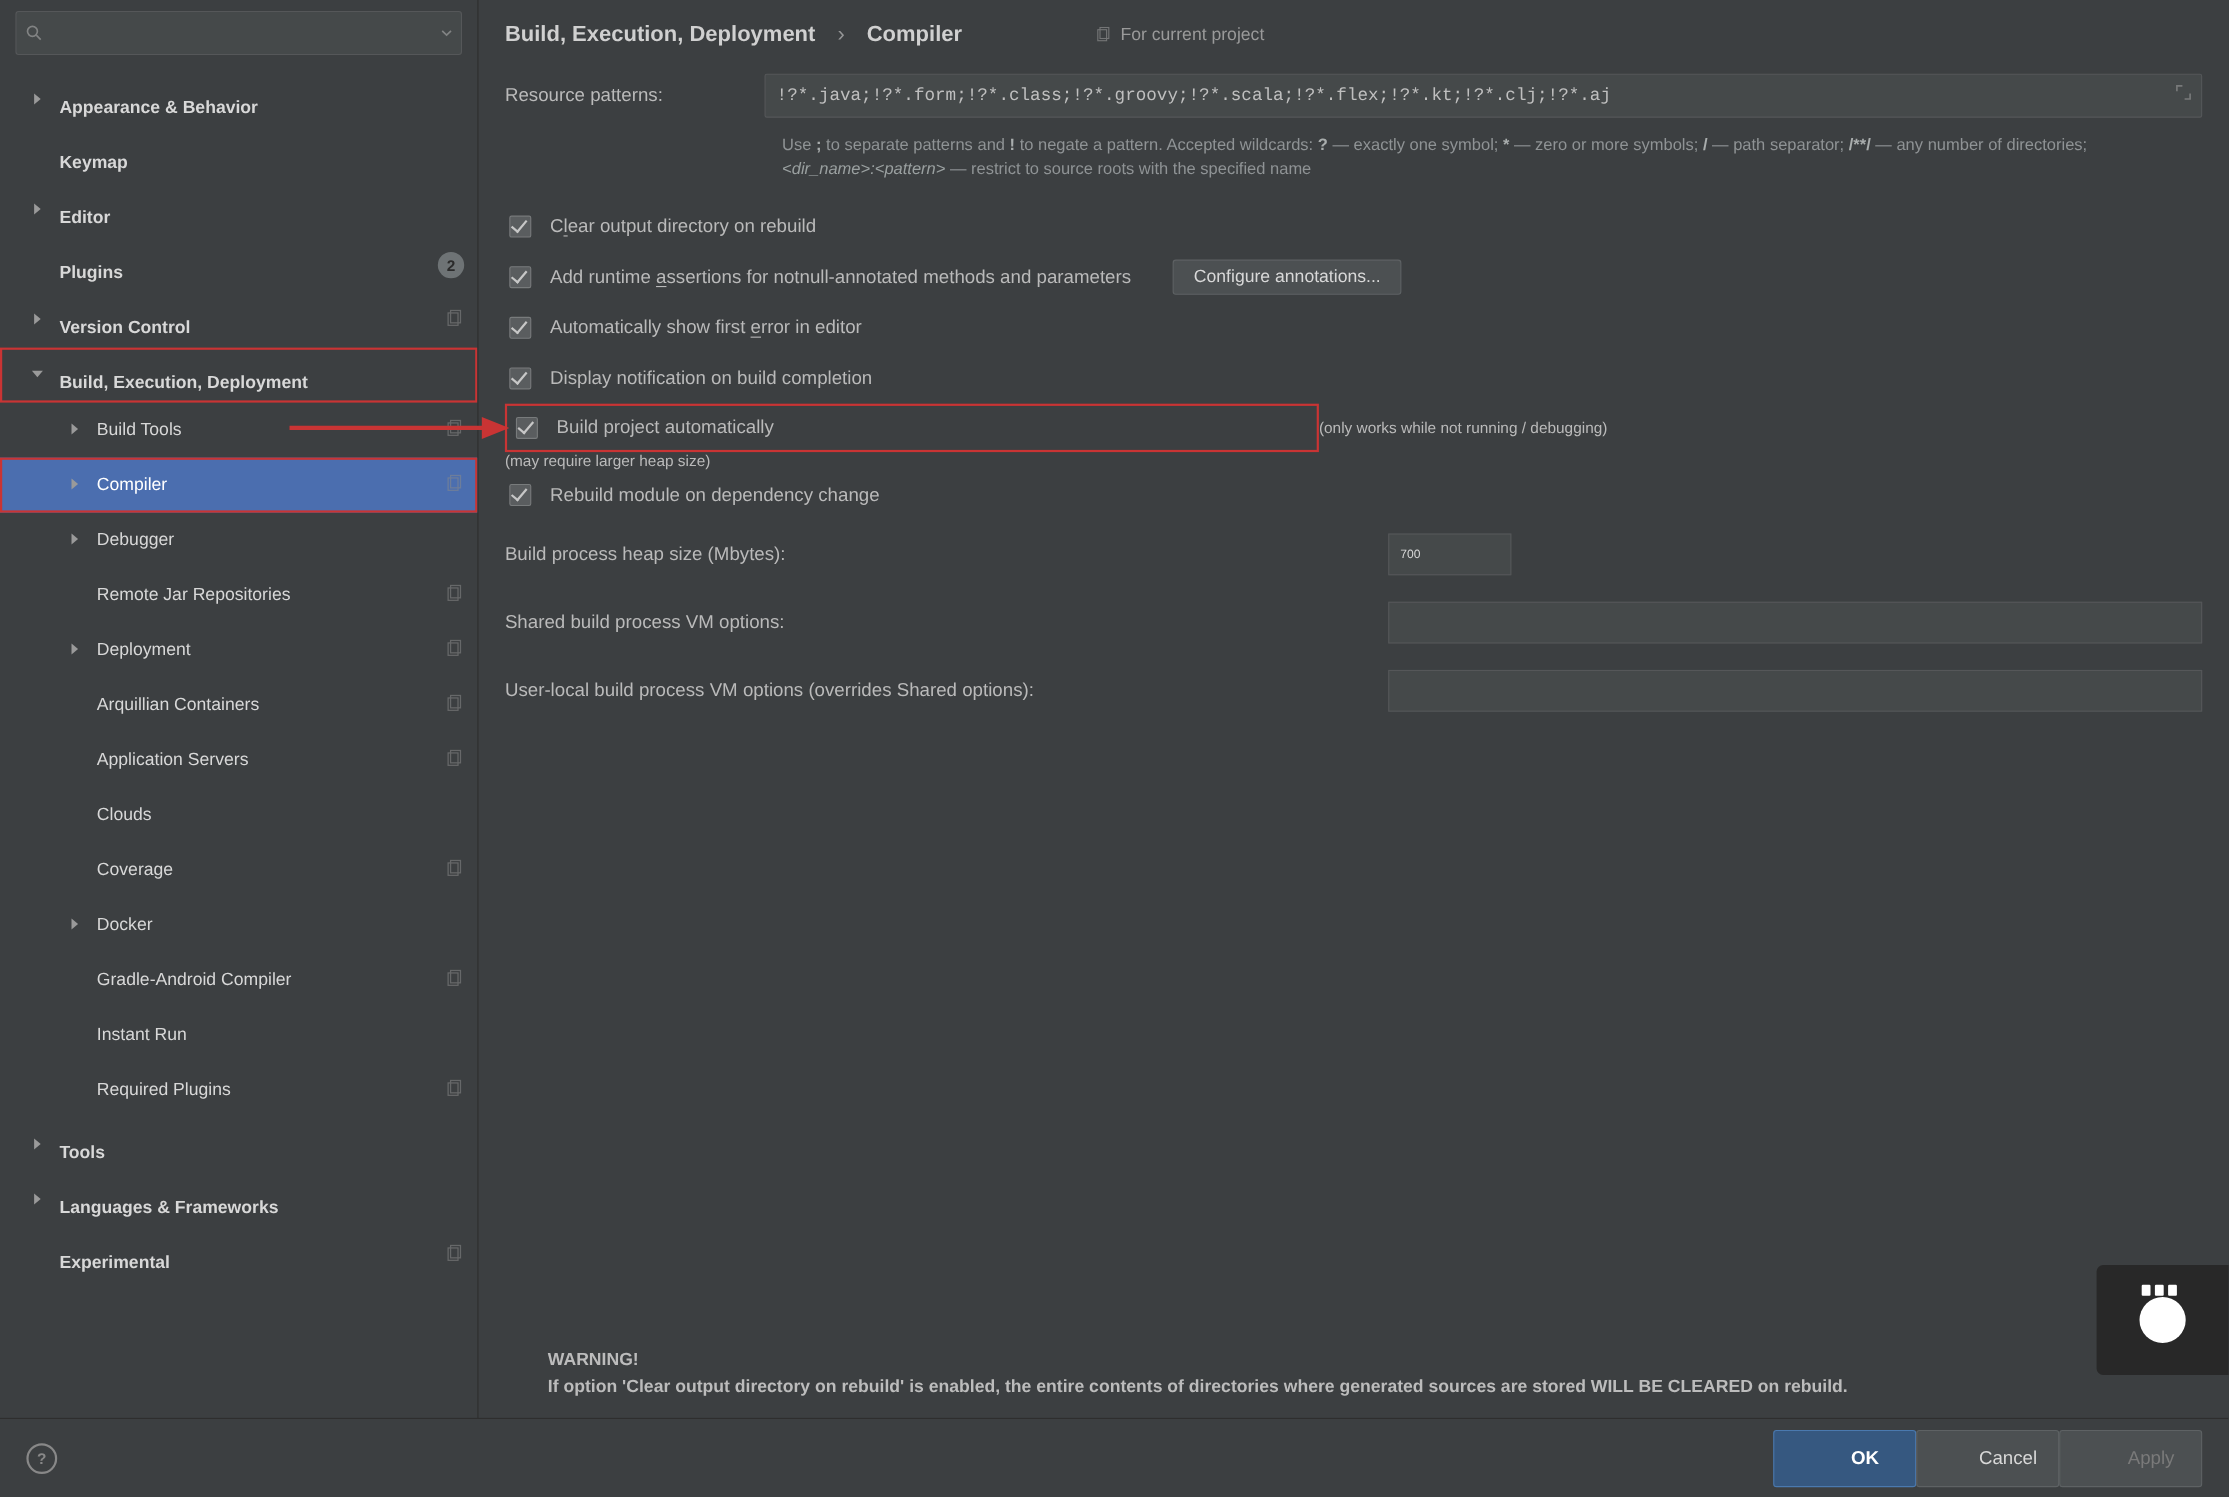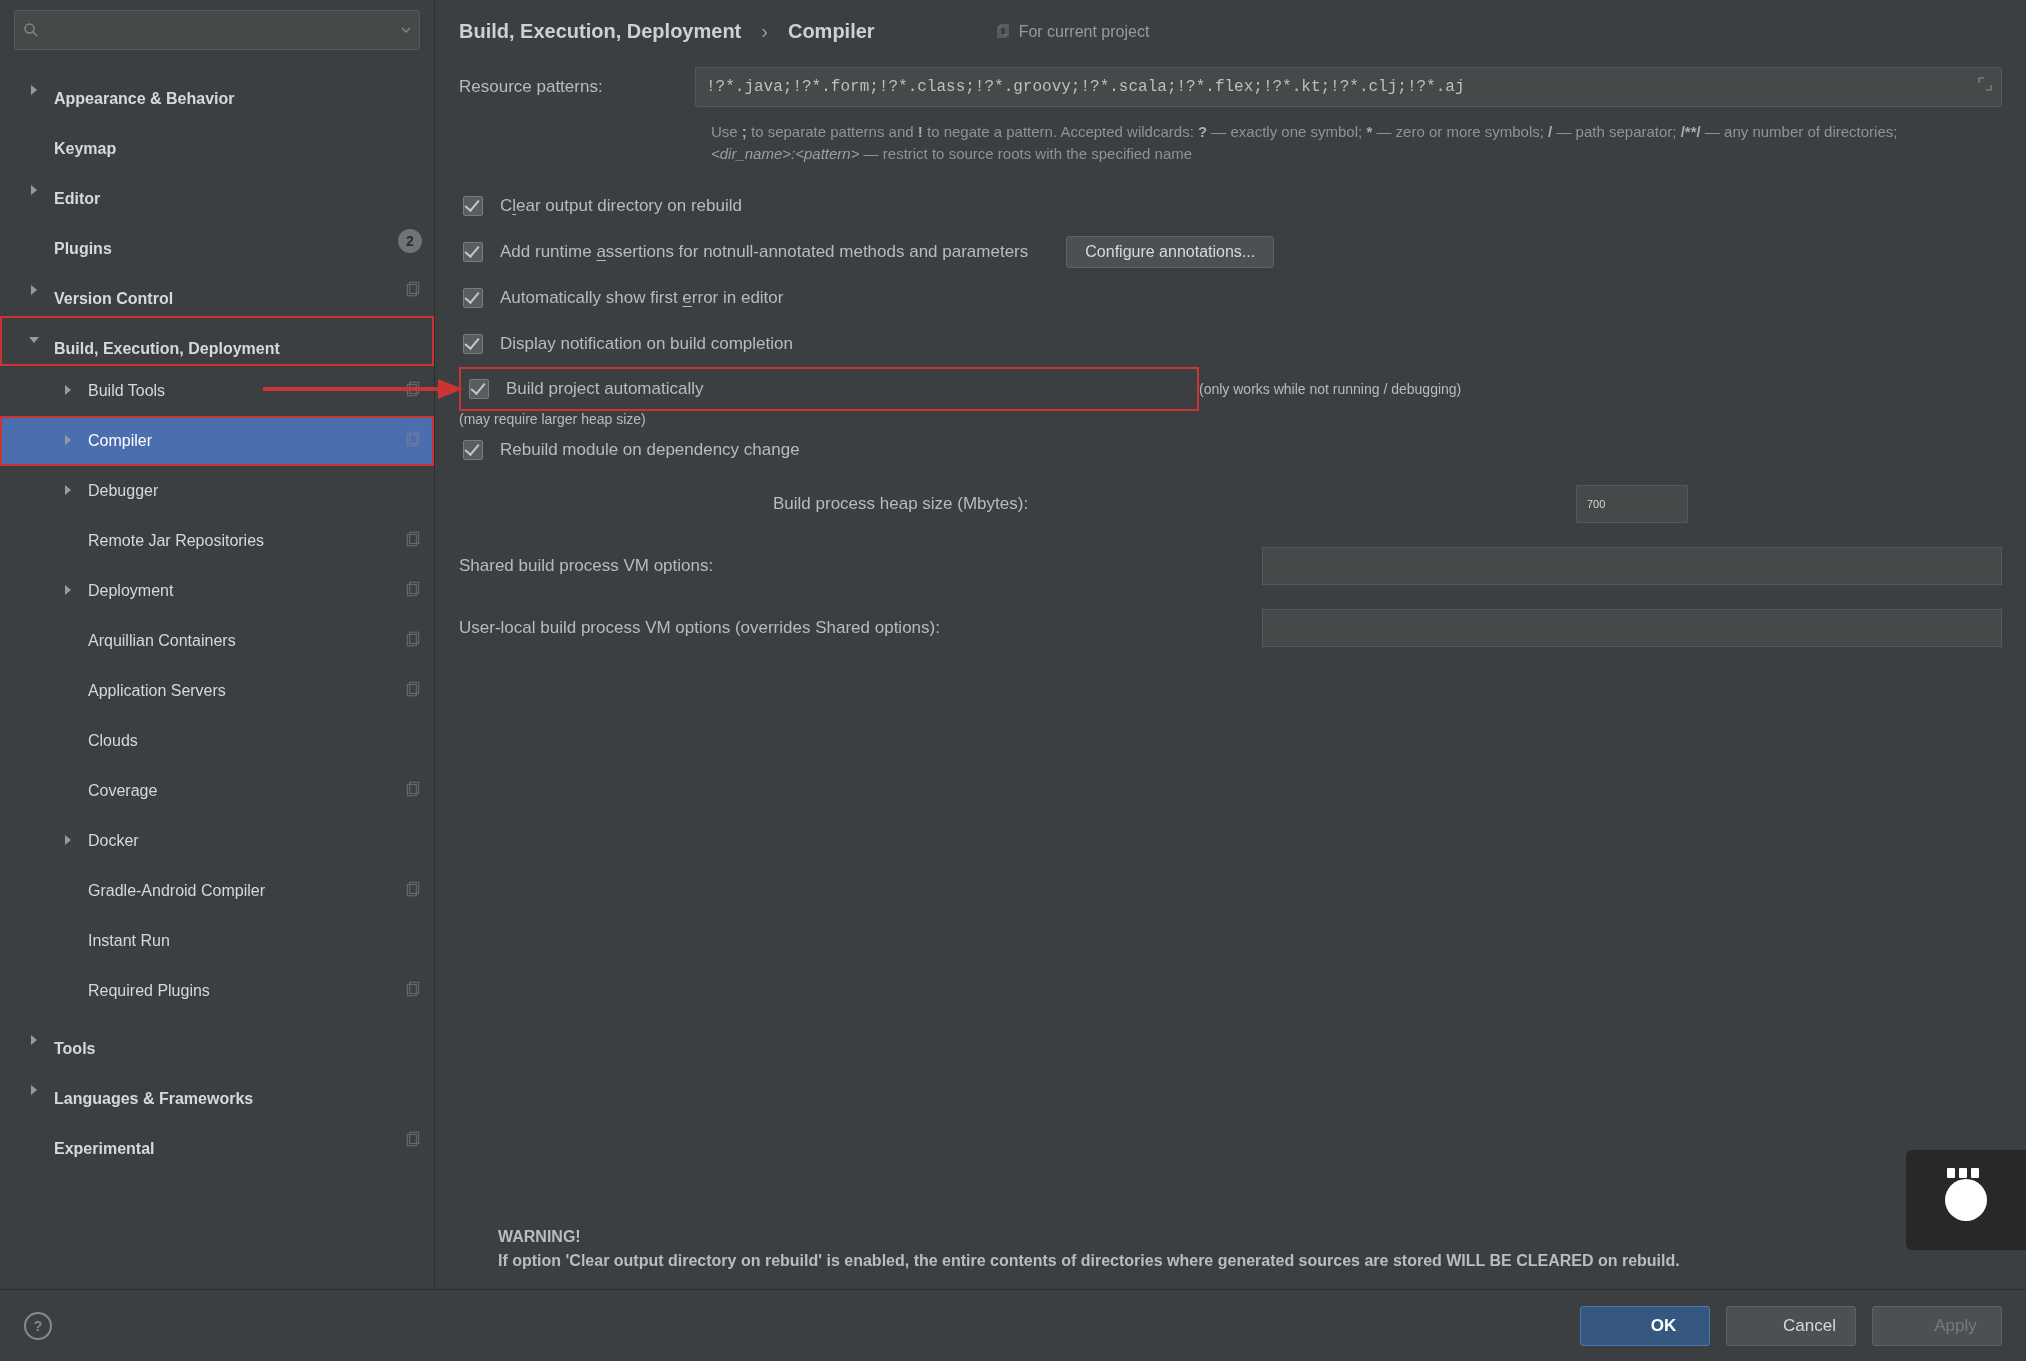--- a/index.html
+++ b/index.html
@@ -101,39 +101,39 @@
 
   input[type=checkbox].cb{appearance:none;width:20px;height:20px;background:#5a5d5f;border:1px solid #787b7c;border-radius:2px;position:relative;cursor:pointer;}
   input[type=checkbox].cb:checked::after{content:"";position:absolute;left:4px;top:0px;width:6px;height:12px;border:solid #c7c7c7;border-width:0 2px 2px 0;transform:rotate(40deg);}
 
   .btn{
     background:var(--btn-bg);border:1px solid var(--btn-border);
     color:var(--text-bright);padding:6px 18px;border-radius:3px;
     font-size:16px;cursor:pointer;
   }
 
-  .field-row{display:flex;align-items:center;gap:16px;height:62px;justify-content:center;}
+  .field-row{display:flex;align-items:center;gap:16px;height:62px;}
   .field-row .lbl{font-size:17px;width:740px;}
   .num-input,.text-input{
     background:var(--input-bg);border:1px solid var(--border);
     color:var(--text-bright);height:38px;padding:0 10px;font-size:11px;margin-left:47px;
   }
   .num-input{width:112px;}
   .text-input{flex:1;}
 
   .warning{margin-top:auto; padding:24px 0 16px 0; font-weight:700; font-size:16px; color:#bcbcbc; line-height:1.5;margin-left:39px;}
 
   
   .bottom{
     height:72px;border-top:1px solid #2e2e2e;display:flex;align-items:center;
     padding:0 24px;
   }
   .help{width:28px;height:28px;border:2px solid #888;border-radius:50%;display:flex;align-items:center;justify-content:center;color:#888;font-weight:700;cursor:pointer;}
   .bottom .spacer{flex:1;}
-  .b-btn{height:40px;min-width:130px;border-radius:3px;font-size:17px;cursor:pointer;border:1px solid var(--btn-border);background:var(--btn-bg);color:var(--text-bright);margin-left:16px;padding-left:43px;}
+  .b-btn{height:52px;min-width:130px;border-radius:3px;font-size:17px;cursor:pointer;border:1px solid var(--btn-border);background:var(--btn-bg);color:var(--text-bright);padding-left:43px;}
   .b-btn.ok{background:var(--ok-bg);border-color:#4a79af;color:#fff;font-weight:600;}
   .b-btn.disabled{color:#7a7a7a;cursor:default;}
 
   .arrow-anno{position:absolute;left:-198px;top:50%;transform:translateY(-50%);pointer-events:none;}
 
   .float-gadget{
     position:absolute; right:0; top:1150px; width:120px; height:100px;
     background:#282828; border-radius:6px 0 0 6px;
     display:flex;align-items:center;justify-content:center;
   }

